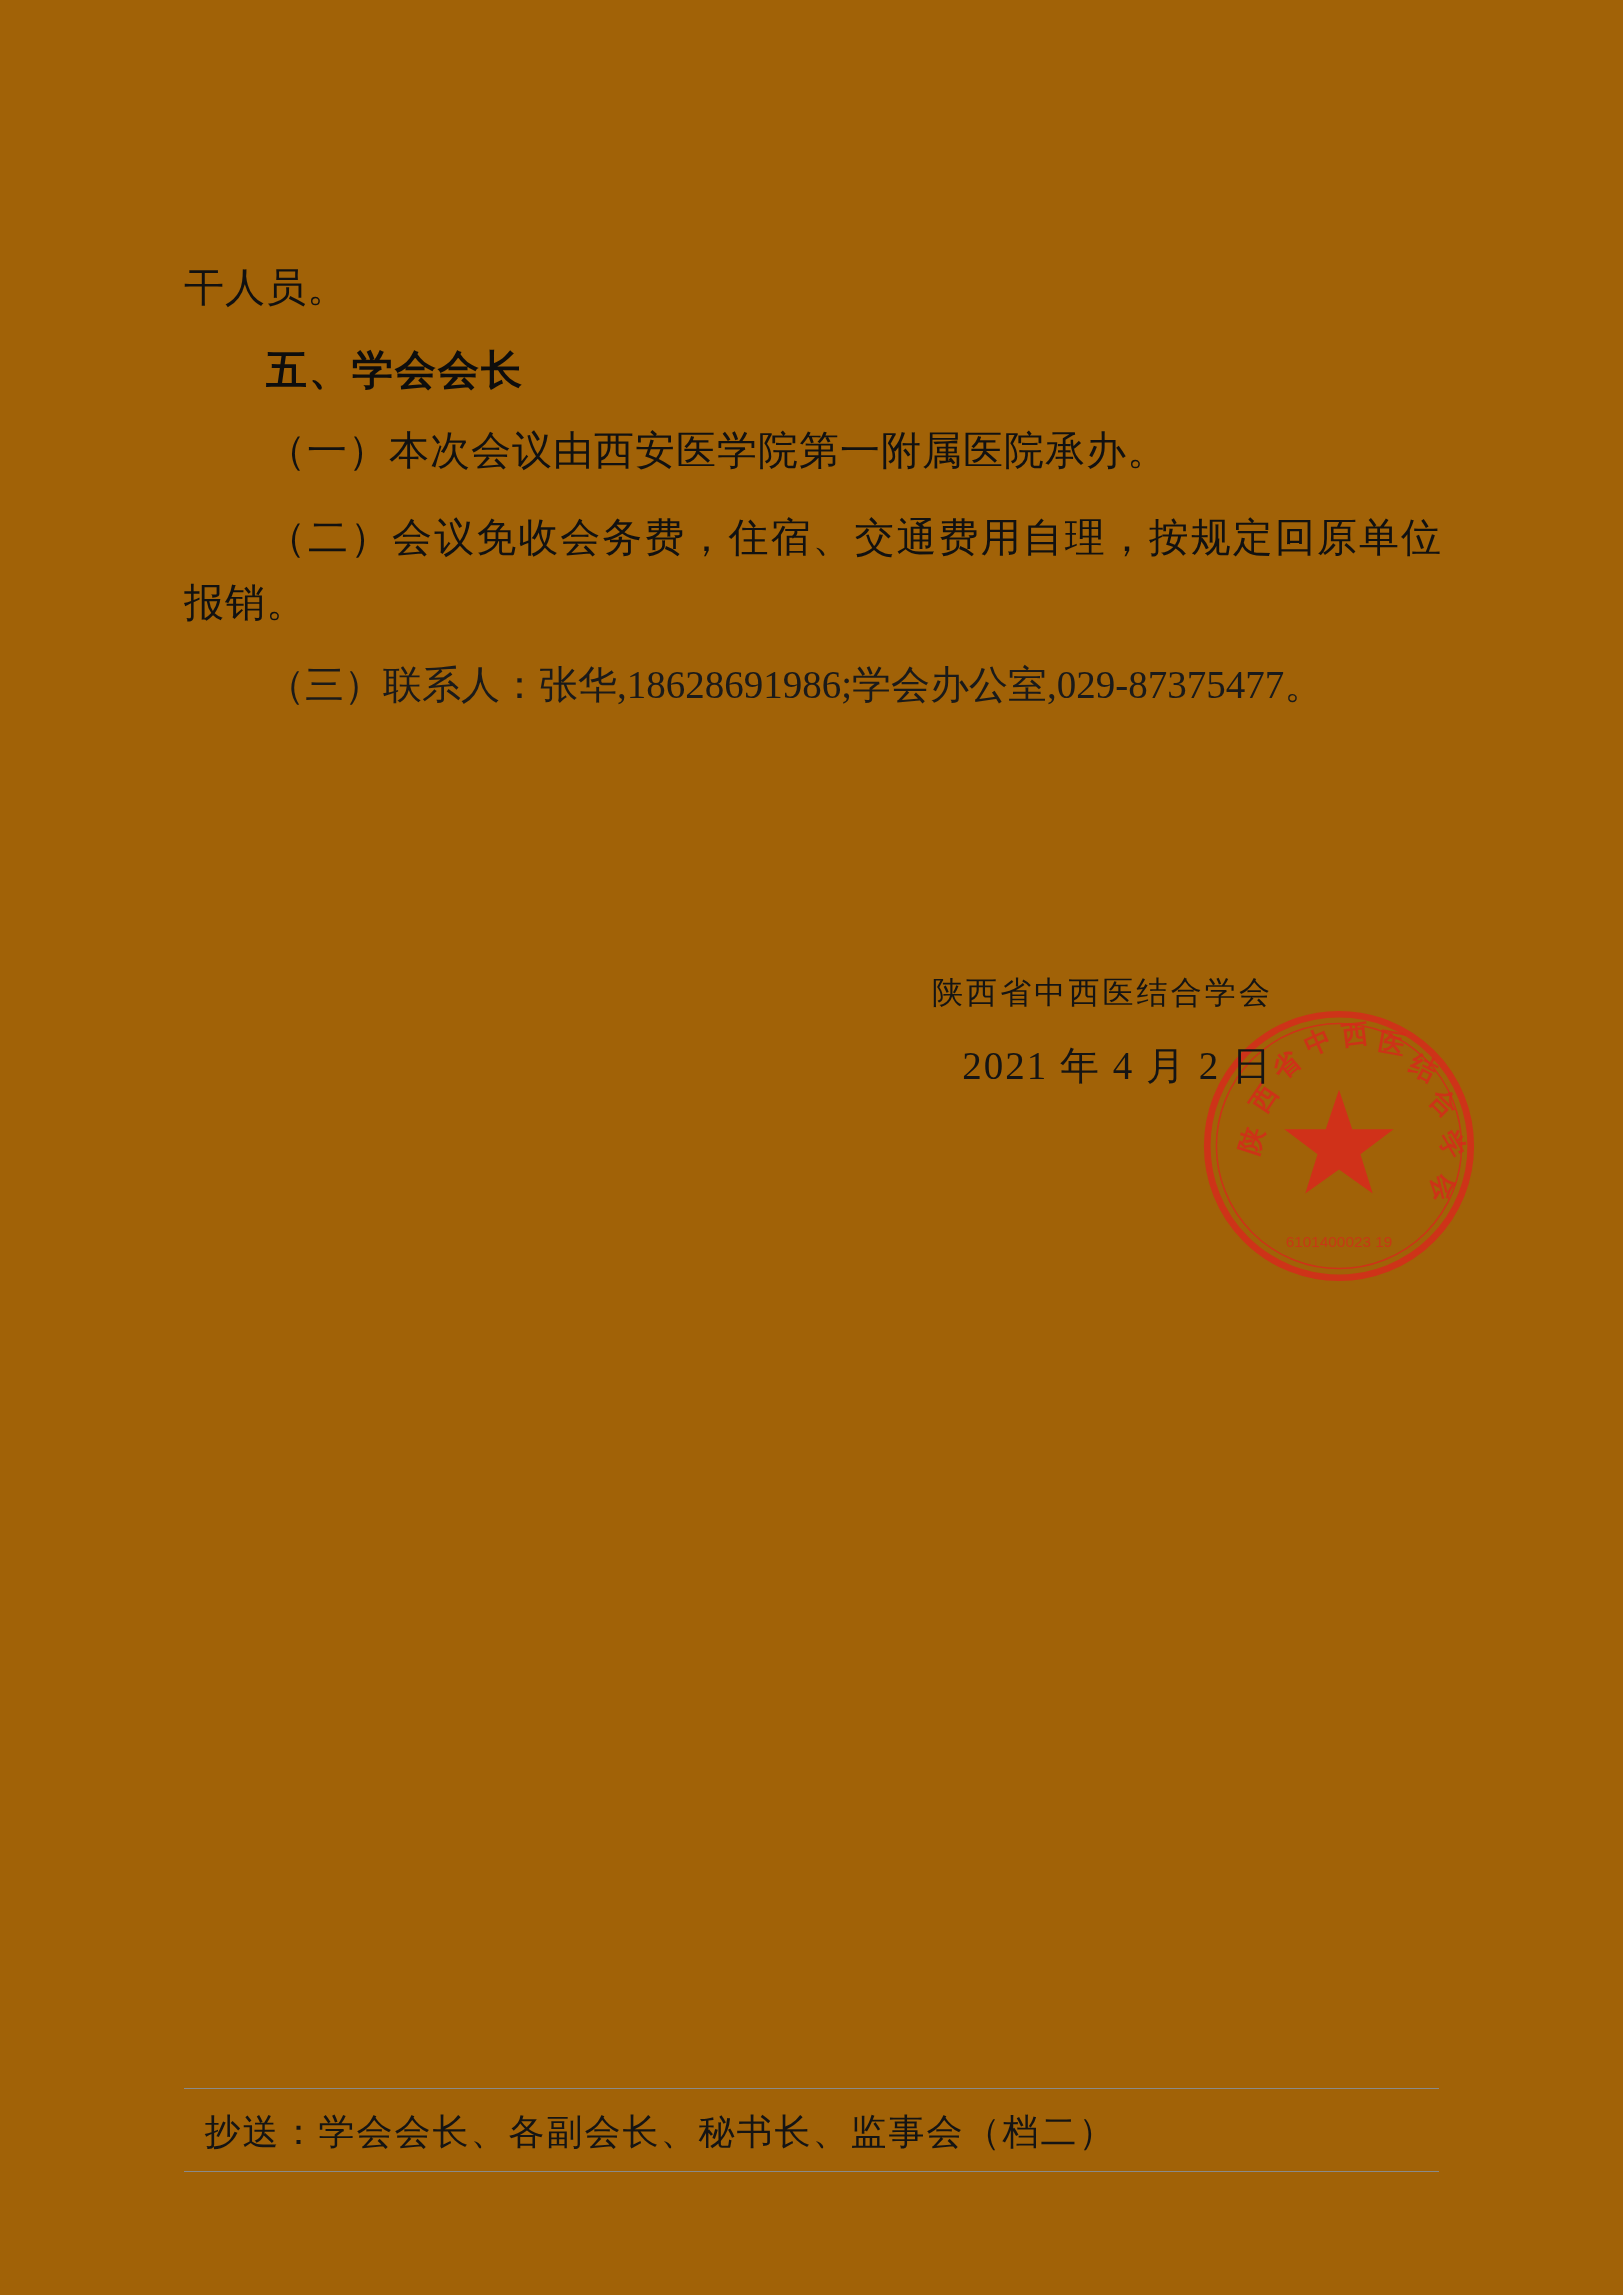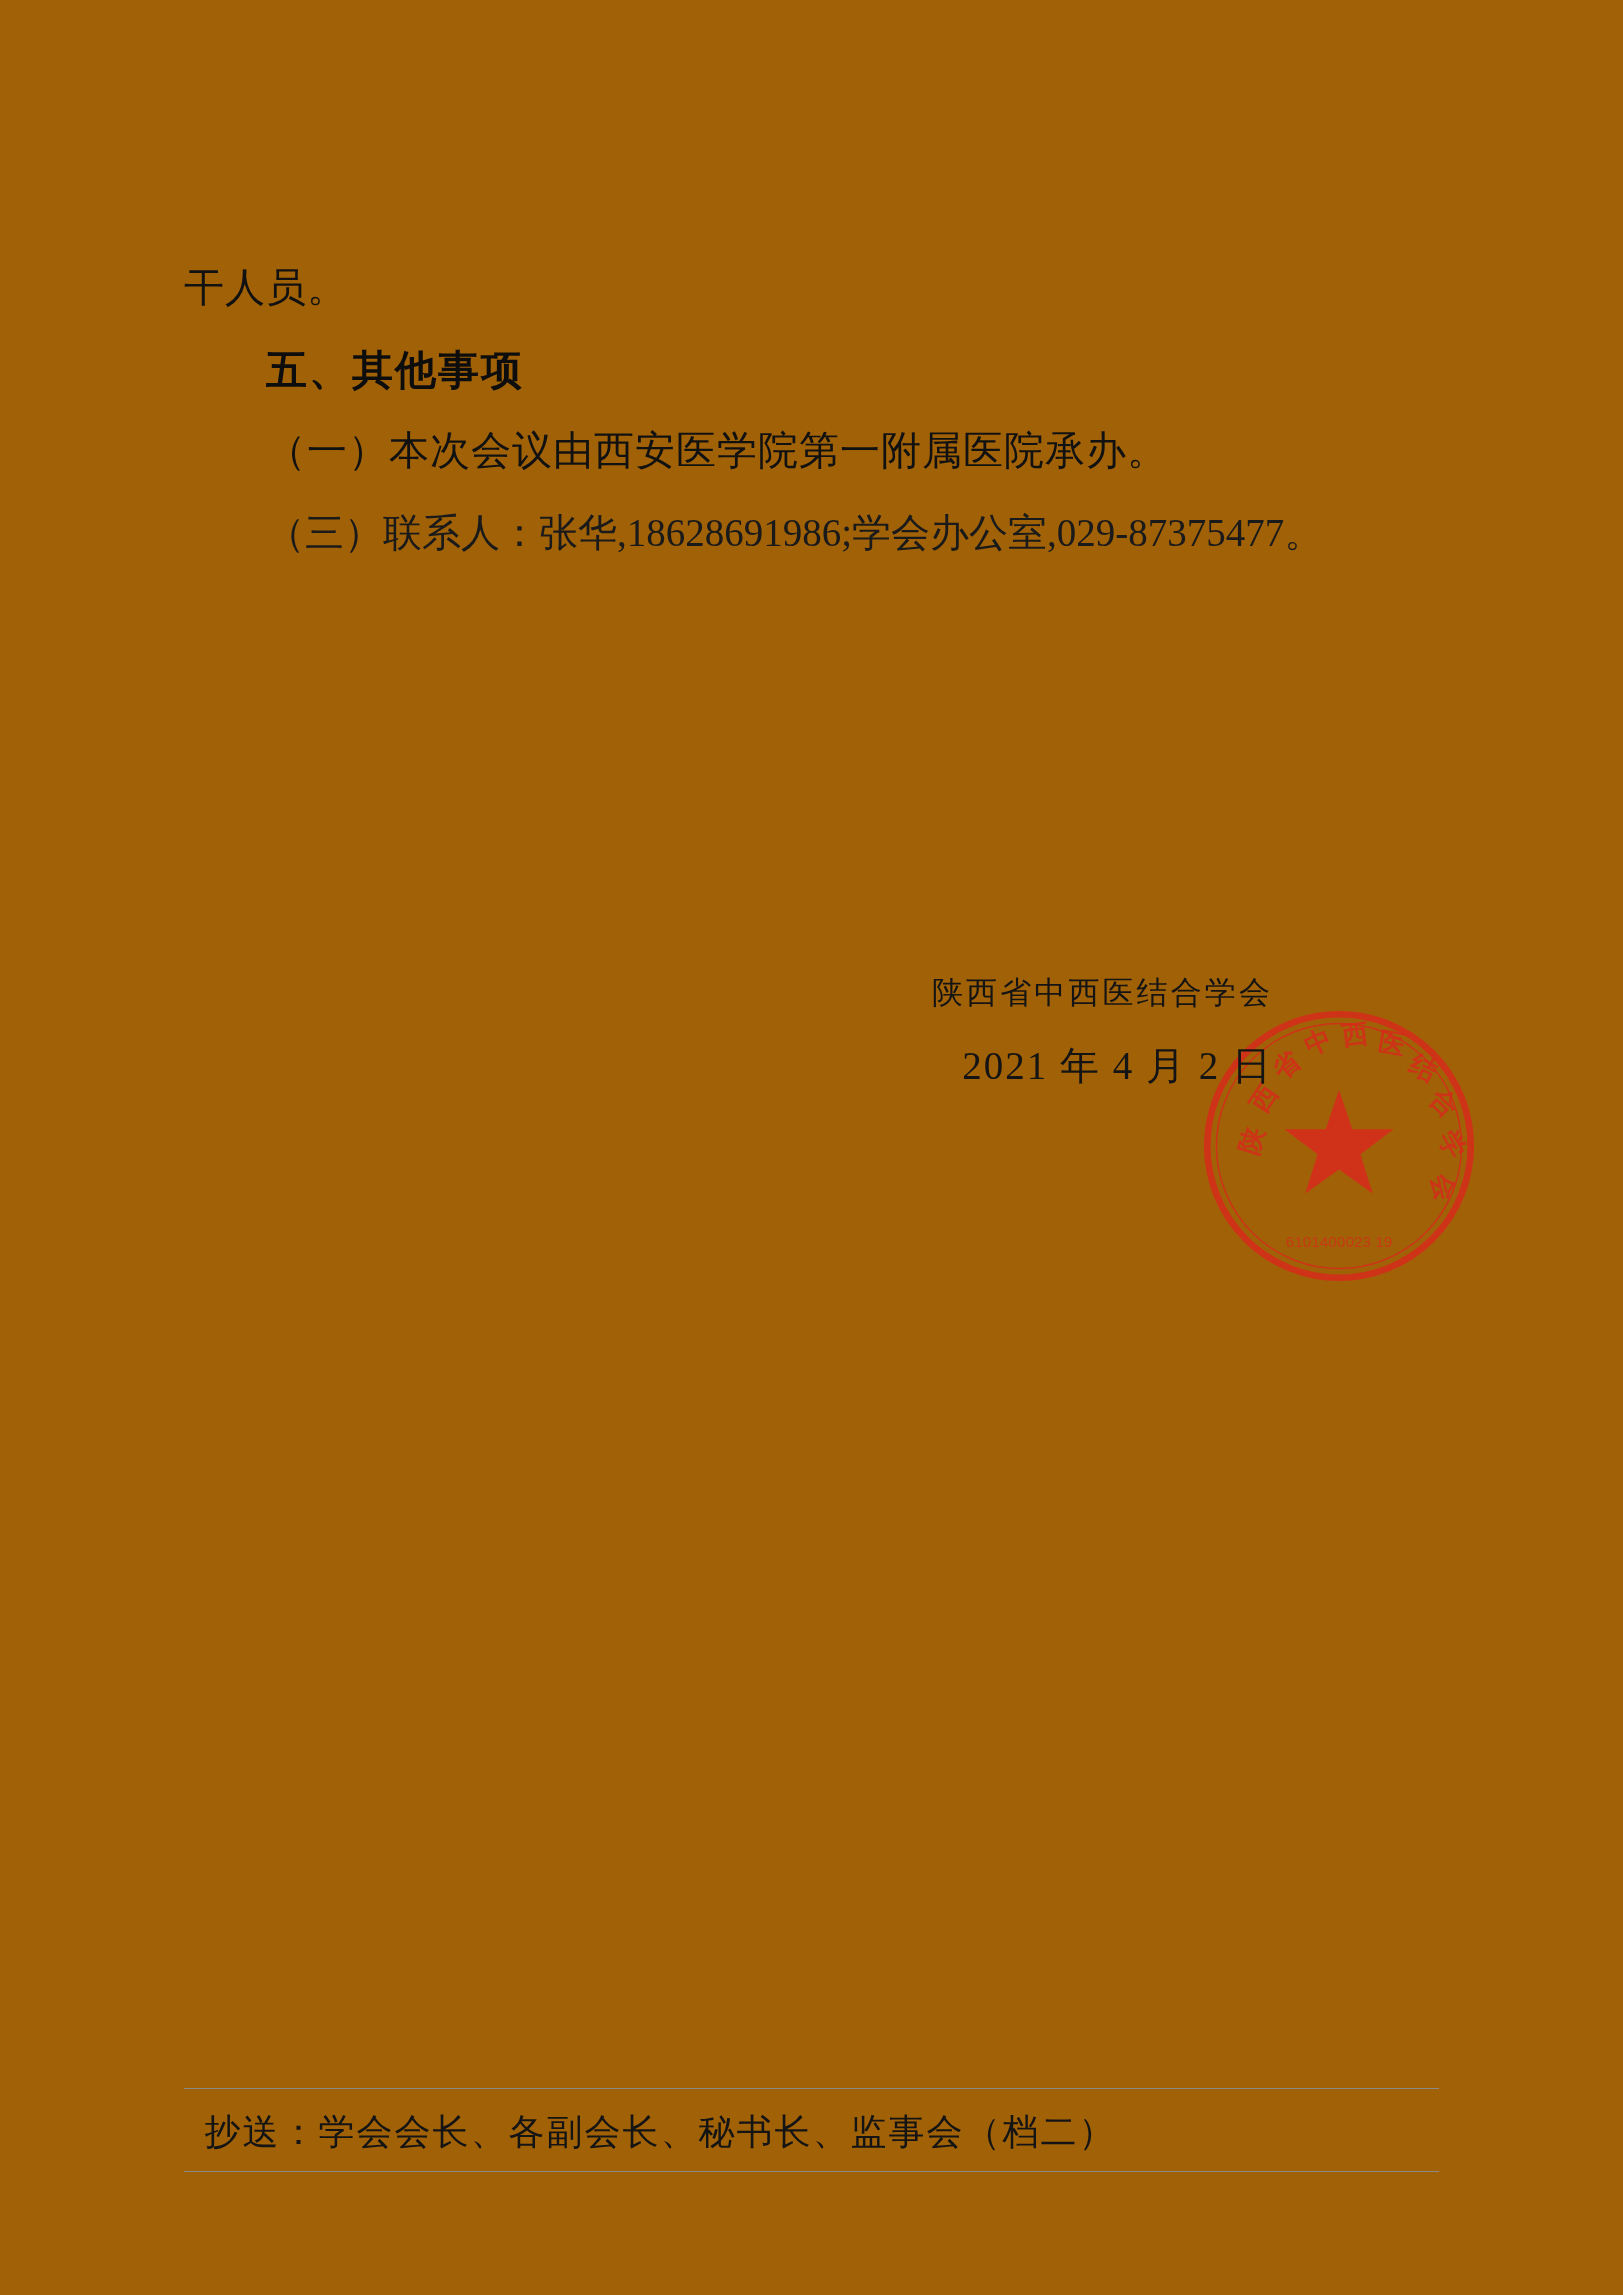--- a/index.html
+++ b/index.html
@@ -116,24 +116,25 @@
 </style>
 </head>
 <body>
 
 <div class="page">
 
   <div class="content">
 
     <p class="para">干人员。</p>
 
-    <p class="section-title">五、其他事项</p>
+    <p class="section-title">五、学会会长</p>
 
     <p class="para indent">（一）本次会议由西安医学院第一附属医院承办。</p>
 
+    <p class="para indent">（二）会议免收会务费，住宿、交通费用自理，按规定回原单位报销。</p>
 
     <p class="contact-line">（三）联系人：张华,18628691986;学会办公室,029-87375477。</p>
 
     <div class="seal">
       <svg width="286" height="286" viewBox="0 0 560 560" xmlns="http://www.w3.org/2000/svg">
         <g opacity="0.82" fill="none" stroke="#d8291c">
           <circle cx="280" cy="280" r="258" stroke-width="13"></circle>
           <circle cx="280" cy="280" r="240" stroke-width="3"></circle>
         </g>
         <g opacity="0.85" fill="#d8291c">

